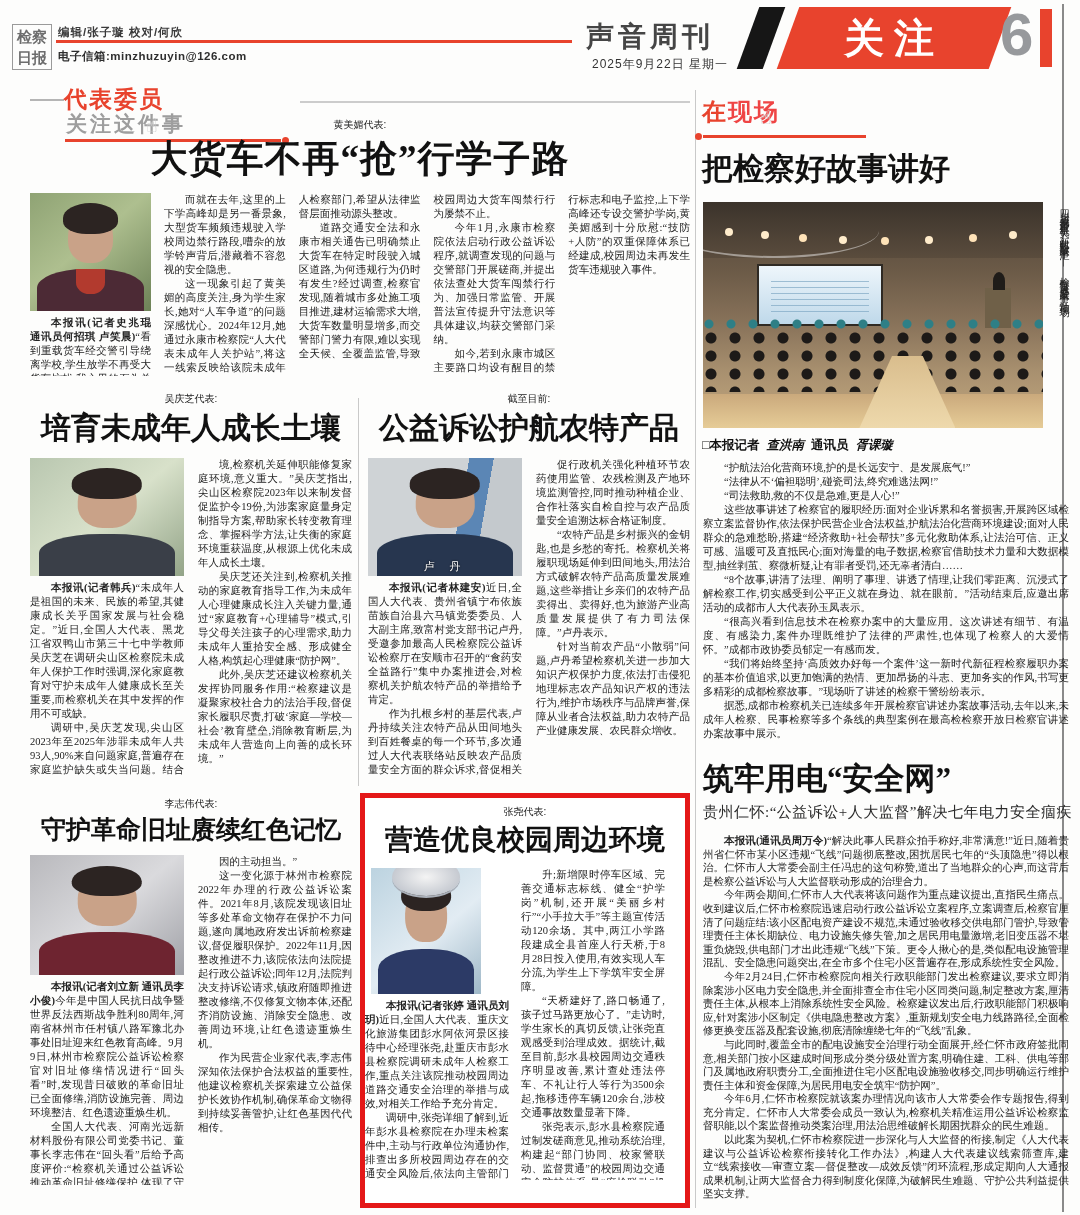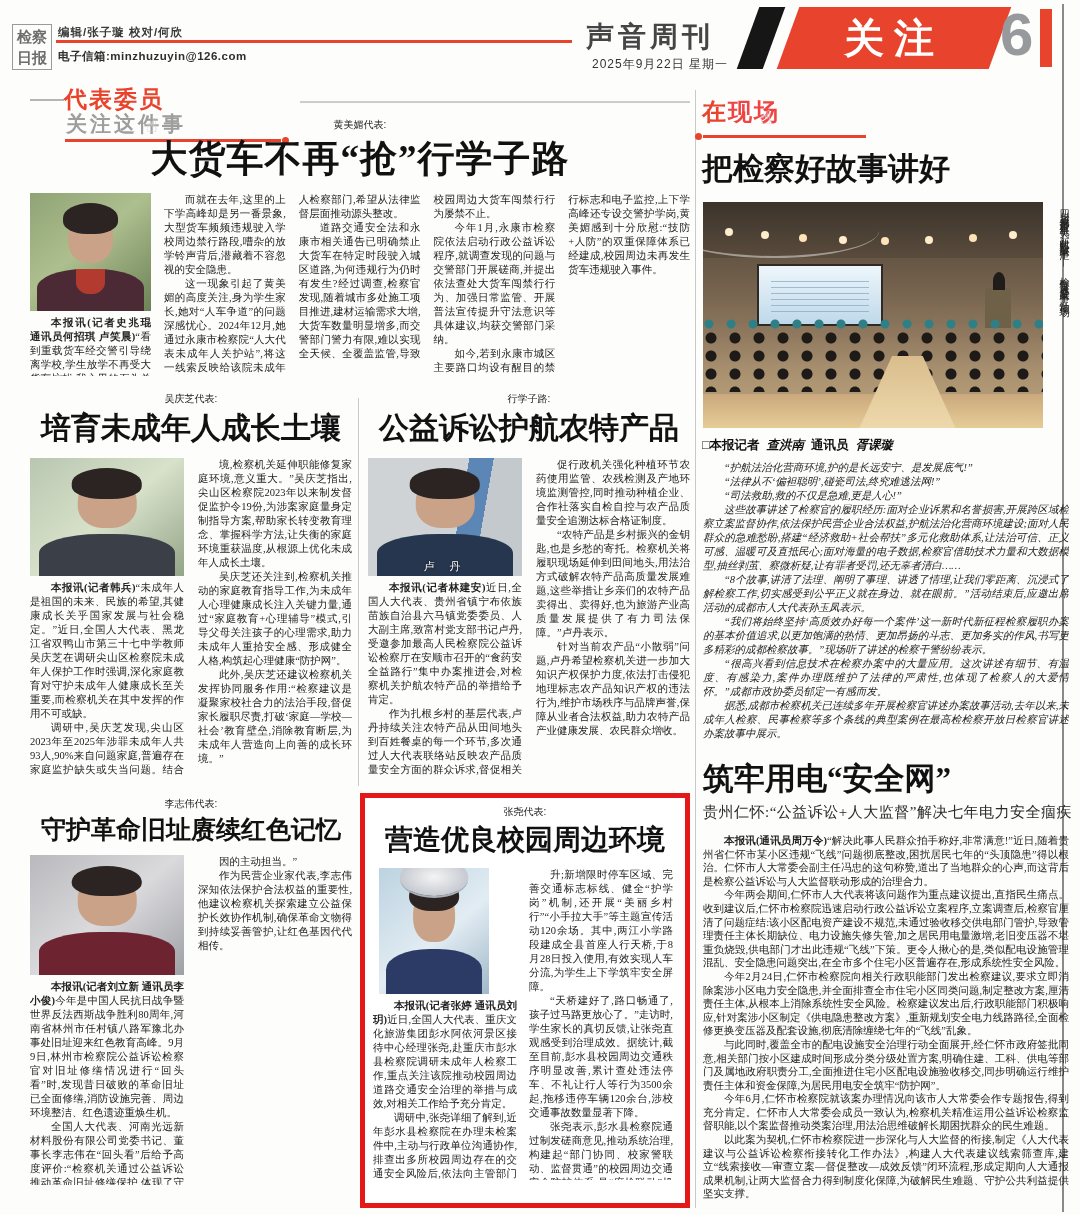--- a/index.html
+++ b/index.html
@@ -91,21 +91,21 @@
            background-image:radial-gradient(circle at 8px 8px,#1d1a18 5px,transparent 6px);background-size:24px 18px;}
   .conf-floor{position:absolute;bottom:0;left:0;right:0;height:34px;background:linear-gradient(#caa97c,#e6cc97);}
   .conf-aisle{position:absolute;bottom:0;left:46%;width:96px;height:72px;
            background:linear-gradient(#d9bd8d,#eed9ac);clip-path:polygon(34% 0,66% 0,100% 100%,0 100%);}
   .vcap{left:1048px;top:202px;width:22px;height:226px;writing-mode:vertical-rl;font-size:10px;
         line-height:11px;letter-spacing:2px;color:#222;font-family:"Liberation Serif",serif;}
   
   .s1-byline{left:702px;top:437px;width:368px;font-size:12.5px;color:#111;}
   .s1-byline b{font-weight:bold;}
   .s1-byline .nm{font-family:"Liberation Serif",serif;font-style:italic;font-weight:bold;}
-  .s1-body{left:703px;top:461px;width:366px;height:296px;overflow:hidden;font-style:italic;}
+  .s1-body{left:703px;top:461px;width:366px;height:296px;overflow:hidden;}
   .s2-hl{left:703px;top:756px;width:370px;text-align:left;font-size:31px;}
   .s2-sub{left:703px;top:803px;width:370px;font-size:15px;color:#2b2b2b;letter-spacing:.5px;}
   .s2-body{left:703px;top:834px;width:366px;height:376px;overflow:hidden;line-height:13.6px;}
   
   .artA{left:30px;top:118px;width:660px;height:272px;}
   .hl-a{font-size:37px;letter-spacing:1px;}
   .artA .bodyrow{height:183px;gap:13px;}
   .artA .colphoto{width:121px;flex:none;}
   .artA .photo{width:121px;height:118px;}
   .mc4{flex:1;column-count:4;column-gap:13px;column-fill:auto;height:183px;overflow:hidden;}
@@ -114,21 +114,21 @@
   .hl-m{font-size:30px;}
   .artB .bodyrow,.artC .bodyrow{height:318px;gap:14px;}
   .artB .col,.artC .col{width:154px;flex:none;}
   .artB .photo,.artC .photo{width:154px;height:118px;}
   .artD{left:30px;top:797px;width:322px;height:408px;}
   .hl-d{font-size:25px;}
   .artD .bodyrow{height:330px;gap:14px;}
   .artD .col{width:154px;flex:none;}
   .artD .photo{width:154px;height:120px;}
   .artE{left:360px;top:793px;width:330px;height:415px;border:5px solid #e41818;
-        box-sizing:border-box;padding:7px 8px;background:#fff;}
+        box-sizing:border-box;padding:7px 0;background:#fff;}
   .hl-e{font-size:28px;}
   .artE .bodyrow{height:312px;gap:12px;}
   .artE .col{width:144px;flex:none;}
   .artE .photo{width:110px;height:126px;margin-left:6px;}
   .div-bc{left:358px;top:398px;width:1px;height:388px;}
   .div-main{left:695px;top:90px;width:1px;height:1118px;}
 </style>
 </head>
 <body>
 
@@ -192,21 +192,21 @@
     </div>
     <div class="col bt">
         <p>境,检察机关延伸职能修复家庭环境,意义重大。”吴庆芝指出,尖山区检察院2023年以来制发督促监护令19份,为涉案家庭量身定制指导方案,帮助家长转变教育理念、掌握科学方法,让失衡的家庭环境重获温度,从根源上优化未成年人成长土壤。</p>
         <p>吴庆芝还关注到,检察机关推动的家庭教育指导工作,为未成年人心理健康成长注入关键力量,通过“家庭教育+心理辅导”模式,引导父母关注孩子的心理需求,助力未成年人重拾安全感、形成健全人格,构筑起心理健康“防护网”。</p>
         <p>此外,吴庆芝还建议检察机关发挥协同服务作用:“检察建议是凝聚家校社合力的法治手段,督促家长履职尽责,打破‘家庭—学校—社会’教育壁垒,消除教育断层,为未成年人营造向上向善的成长环境。”</p>
       </div>
   </div>
 </article>
 
 <article class="abs artC">
-  <div class="kicker">行学子路:</div>
+  <div class="kicker">截至目前:</div>
   <h1 class="hl hl-m serif">公益诉讼护航农特产品</h1>
   <div class="bodyrow">
     <div class="col bt">
       <div class="photo pc">
         <div class="ph-head"></div>
         <div class="ph-torso"></div>
         <div class="photo-cap">卢 丹</div>
       </div>
       <p><b>本报讯(记者林建安)</b><span>近日,全国人大代表、贵州省镇宁布依族苗族自治县六马镇党委委员、人大副主席,致富村党支部书记卢丹,受邀参加最高人民检察院公益诉讼检察厅在安顺市召开的“食药安全益路行”集中办案推进会,对检察机关护航农特产品的举措给予肯定。</span></p>
       <div>
@@ -231,20 +231,21 @@
         <div class="ph-head"></div>
         <div class="ph-torso"></div>
       </div>
       <p><b>本报讯(记者刘立新 通讯员李小俊)</b><span>今年是中国人民抗日战争暨世界反法西斯战争胜利80周年,河南省林州市任村镇八路军豫北办事处旧址迎来红色教育高峰。9月9日,林州市检察院公益诉讼检察官对旧址修缮情况进行“回头看”时,发现昔日破败的革命旧址已全面修缮,消防设施完善、周边环境整洁、红色遗迹重焕生机。</span></p>
       <div>
           <p>全国人大代表、河南光远新材料股份有限公司党委书记、董事长李志伟在“回头看”后给予高度评价:“检察机关通过公益诉讼推动革命旧址修缮保护,体现了守护红色基</p>
         </div>
     </div>
     <div class="col bt">
         <p>因的主动担当。”</p>
+        <p>这一变化源于林州市检察院2022年办理的行政公益诉讼案件。2021年8月,该院发现该旧址等多处革命文物存在保护不力问题,遂向属地政府发出诉前检察建议,督促履职保护。2022年11月,因整改推进不力,该院依法向法院提起行政公益诉讼;同年12月,法院判决支持诉讼请求,镇政府随即推进整改修缮,不仅修复文物本体,还配齐消防设施、消除安全隐患、改善周边环境,让红色遗迹重焕生机。</p>
         <p>作为民营企业家代表,李志伟深知依法保护合法权益的重要性,他建议检察机关探索建立公益保护长效协作机制,确保革命文物得到持续妥善管护,让红色基因代代相传。</p>
       </div>
   </div>
 </article>
 
 <article class="abs artE">
   <div class="kicker">张尧代表:</div>
   <h1 class="hl hl-e serif">营造优良校园周边环境</h1>
   <div class="bodyrow">
     <div class="col bt">
@@ -296,22 +297,22 @@
 <div class="abs s1-byline">
   <b>□</b><b>本报记者</b>&nbsp;&nbsp;<span class="nm">查洪南</span>&nbsp;&nbsp;<b>通讯员</b>&nbsp;&nbsp;<span class="nm">胥课璇</span>
 </div>
 
 <div class="abs bt s1-body">
     <p>“护航法治化营商环境,护的是长远安宁、是发展底气!”</p>
     <p>“法律从不‘偏袒聪明’,碰瓷司法,终究难逃法网!”</p>
     <p>“司法救助,救的不仅是急难,更是人心!”</p>
     <p>这些故事讲述了检察官的履职经历:面对企业诉累和名誉损害,开展跨区域检察立案监督协作,依法保护民营企业合法权益,护航法治化营商环境建设;面对人民群众的急难愁盼,搭建“经济救助+社会帮扶”多元化救助体系,让法治可信、正义可感、温暖可及直抵民心;面对海量的电子数据,检察官借助技术力量和大数据模型,抽丝剥茧、察微析疑,让有罪者受罚,还无辜者清白……</p>
     <p>“8个故事,讲清了法理、阐明了事理、讲透了情理,让我们零距离、沉浸式了解检察工作,切实感受到公平正义就在身边、就在眼前。”活动结束后,应邀出席活动的成都市人大代表孙玉凤表示。</p>
+    <p>“很高兴看到信息技术在检察办案中的大量应用。这次讲述有细节、有温度、有感染力,案件办理既维护了法律的严肃性,也体现了检察人的大爱情怀。”成都市政协委员郁定一有感而发。</p>
     <p>“我们将始终坚持‘高质效办好每一个案件’这一新时代新征程检察履职办案的基本价值追求,以更加饱满的热情、更加昂扬的斗志、更加务实的作风,书写更多精彩的成都检察故事。”现场听了讲述的检察干警纷纷表示。</p>
-    <p>“很高兴看到信息技术在检察办案中的大量应用。这次讲述有细节、有温度、有感染力,案件办理既维护了法律的严肃性,也体现了检察人的大爱情怀。”成都市政协委员郁定一有感而发。</p>
     <p>据悉,成都市检察机关已连续多年开展检察官讲述办案故事活动,去年以来,未成年人检察、民事检察等多个条线的典型案例在最高检检察开放日检察官讲述办案故事中展示。</p>
   </div>
 
 <h1 class="abs hl serif s2-hl">筑牢用电“安全网”</h1>
 <div class="abs serif s2-sub">贵州仁怀:“公益诉讼+人大监督”解决七年电力安全痼疾</div>
 <div class="abs bt s2-body">
   <p><b>本报讯(通讯员周万令)</b><span>“解决此事人民群众拍手称好,非常满意!”近日,随着贵州省仁怀市某小区违规“飞线”问题彻底整改,困扰居民七年的“头顶隐患”得以根治。仁怀市人大常委会副主任冯忠的这句称赞,道出了当地群众的心声,而这背后是检察公益诉讼与人大监督联动形成的治理合力。</span></p>
   <div>
       <p>今年两会期间,仁怀市人大代表将该问题作为重点建议提出,直指民生痛点。收到建议后,仁怀市检察院迅速启动行政公益诉讼立案程序,立案调查后,检察官厘清了问题症结:该小区配电资产建设不规范,未通过验收移交供电部门管护,导致管理责任主体长期缺位、电力设施失修失管,加之居民用电量激增,老旧变压器不堪重负烧毁,供电部门才出此违规“飞线”下策。更令人揪心的是,类似配电设施管理混乱、安全隐患问题突出,在全市多个住宅小区普遍存在,形成系统性安全风险。</p>
       <p>今年2月24日,仁怀市检察院向相关行政职能部门发出检察建议,要求立即消除案涉小区电力安全隐患,并全面排查全市住宅小区同类问题,制定整改方案,厘清责任主体,从根本上消除系统性安全风险。检察建议发出后,行政职能部门积极响应,针对案涉小区制定《供电隐患整改方案》,重新规划安全电力线路路径,全面检修更换变压器及配套设施,彻底清除缠绕七年的“飞线”乱象。</p>

